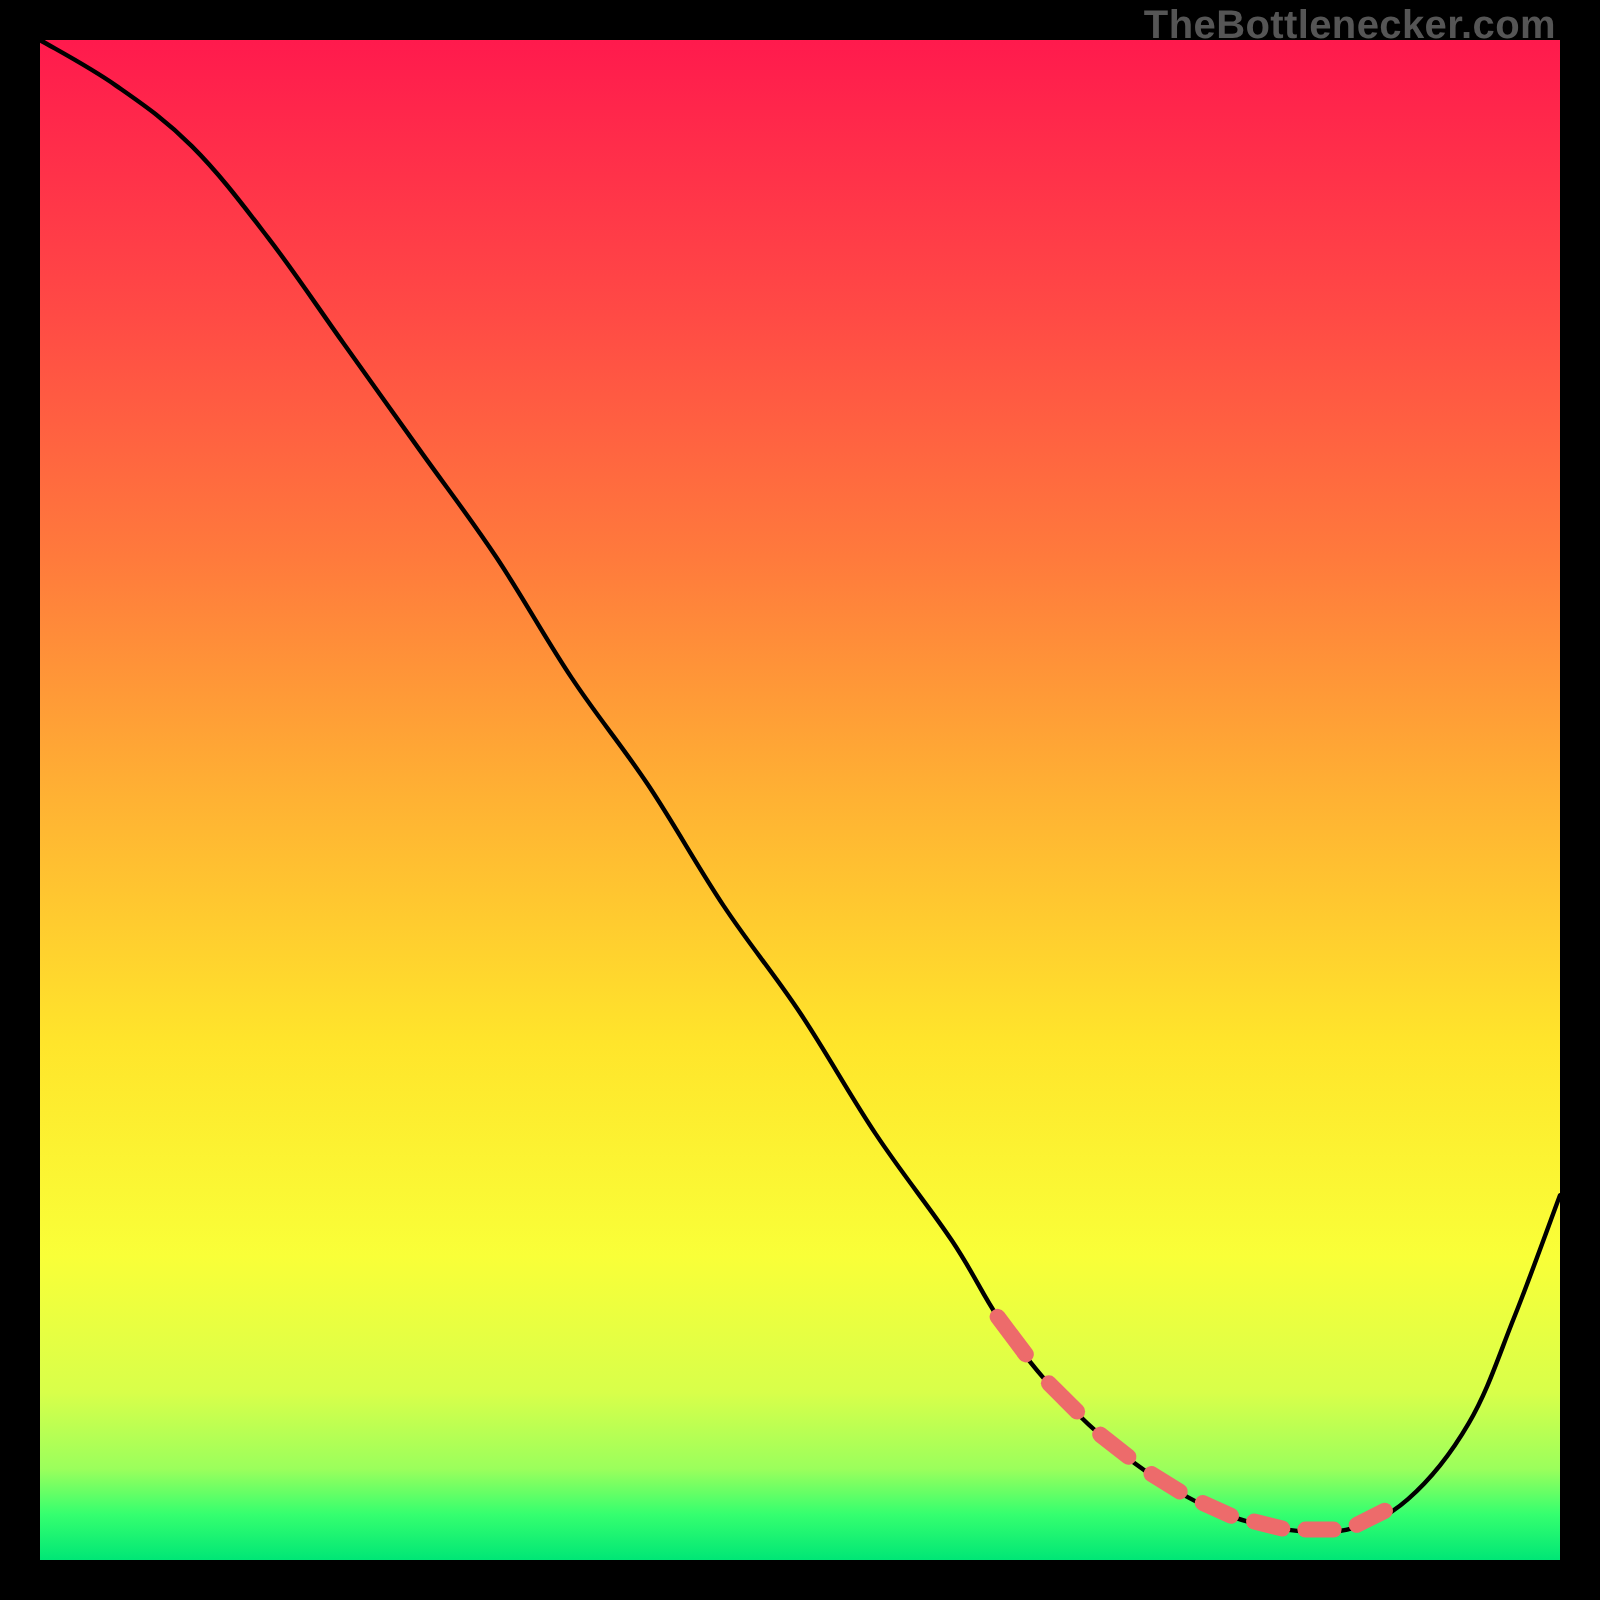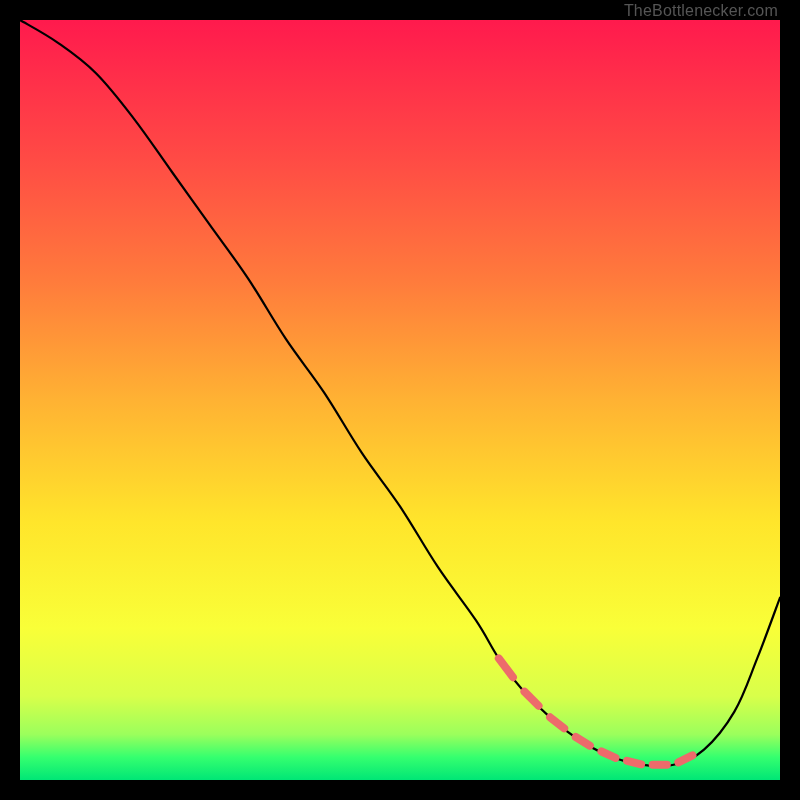--- a/index.html
+++ b/index.html
@@ -36,22 +36,22 @@
       #9bff5c 94%,
       #35ff6f 97%,
       #00e676 100%
     );
   }
   .watermark {
     position: absolute;
     top: 2px;
     right: 22px;
     color: #555;
-    font-size: 16px;
-    font-weight: 400;
+    font-size: 20px;
+    font-weight: 700;
     letter-spacing: 0.2px;
     user-select: none;
   }
   svg.curve {
     position: absolute;
     left: 0;
     top: 0;
     width: 760px;
     height: 760px;
     overflow: visible;

